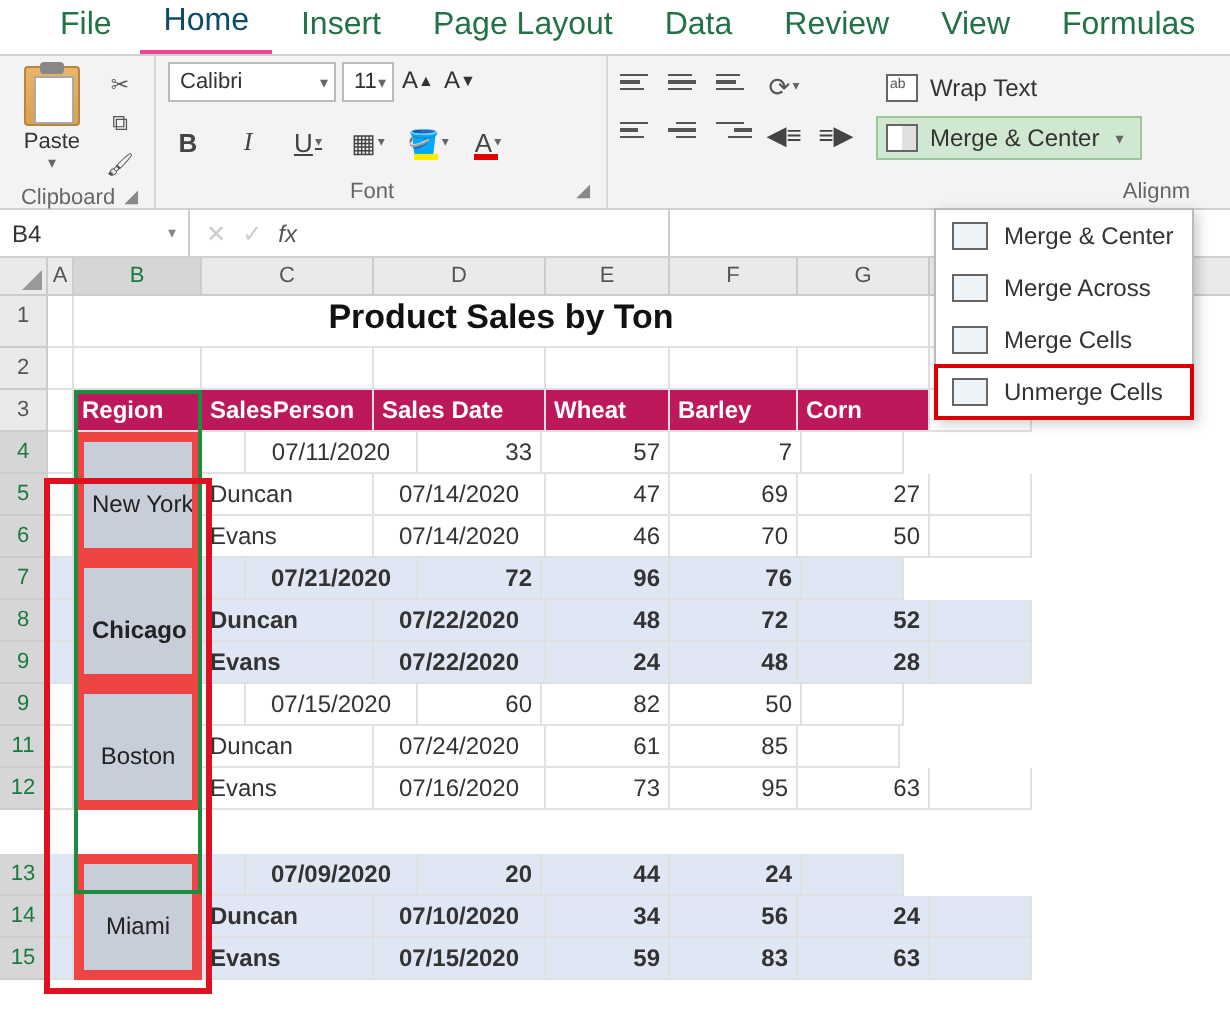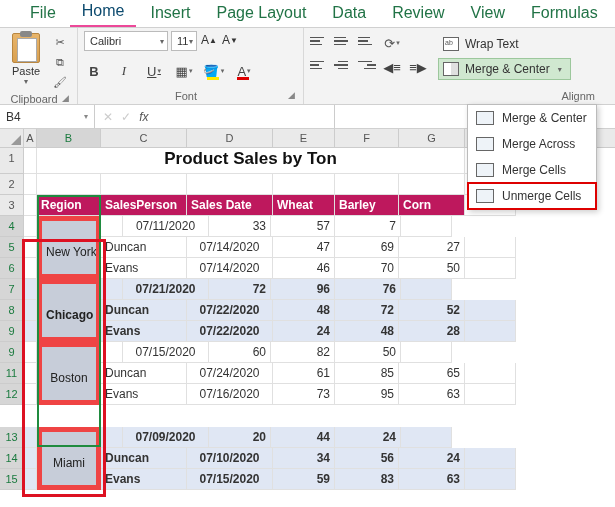--- a/index.html
+++ b/index.html
@@ -368,21 +368,20 @@
         <div class="cell cH"></div>
       </div>
       <div class="row">
         <div class="rh sel">11</div>
         <div class="cell cA"></div>
         <div class="cell cB" style="visibility:hidden"></div>
         <div class="cell cC">Duncan</div>
         <div class="cell cD date">07/24/2020</div>
         <div class="cell cE num">61</div>
         <div class="cell cF num">85</div>
-        <div class="cell cG num">65</div>
         <div class="cell cH"></div>
       </div>
       <div class="row">
         <div class="rh sel">12</div>
         <div class="cell cA"></div>
         <div class="cell cB" style="visibility:hidden"></div>
         <div class="cell cC">Evans</div>
         <div class="cell cD date">07/16/2020</div>
         <div class="cell cE num">73</div>
         <div class="cell cF num">95</div>

